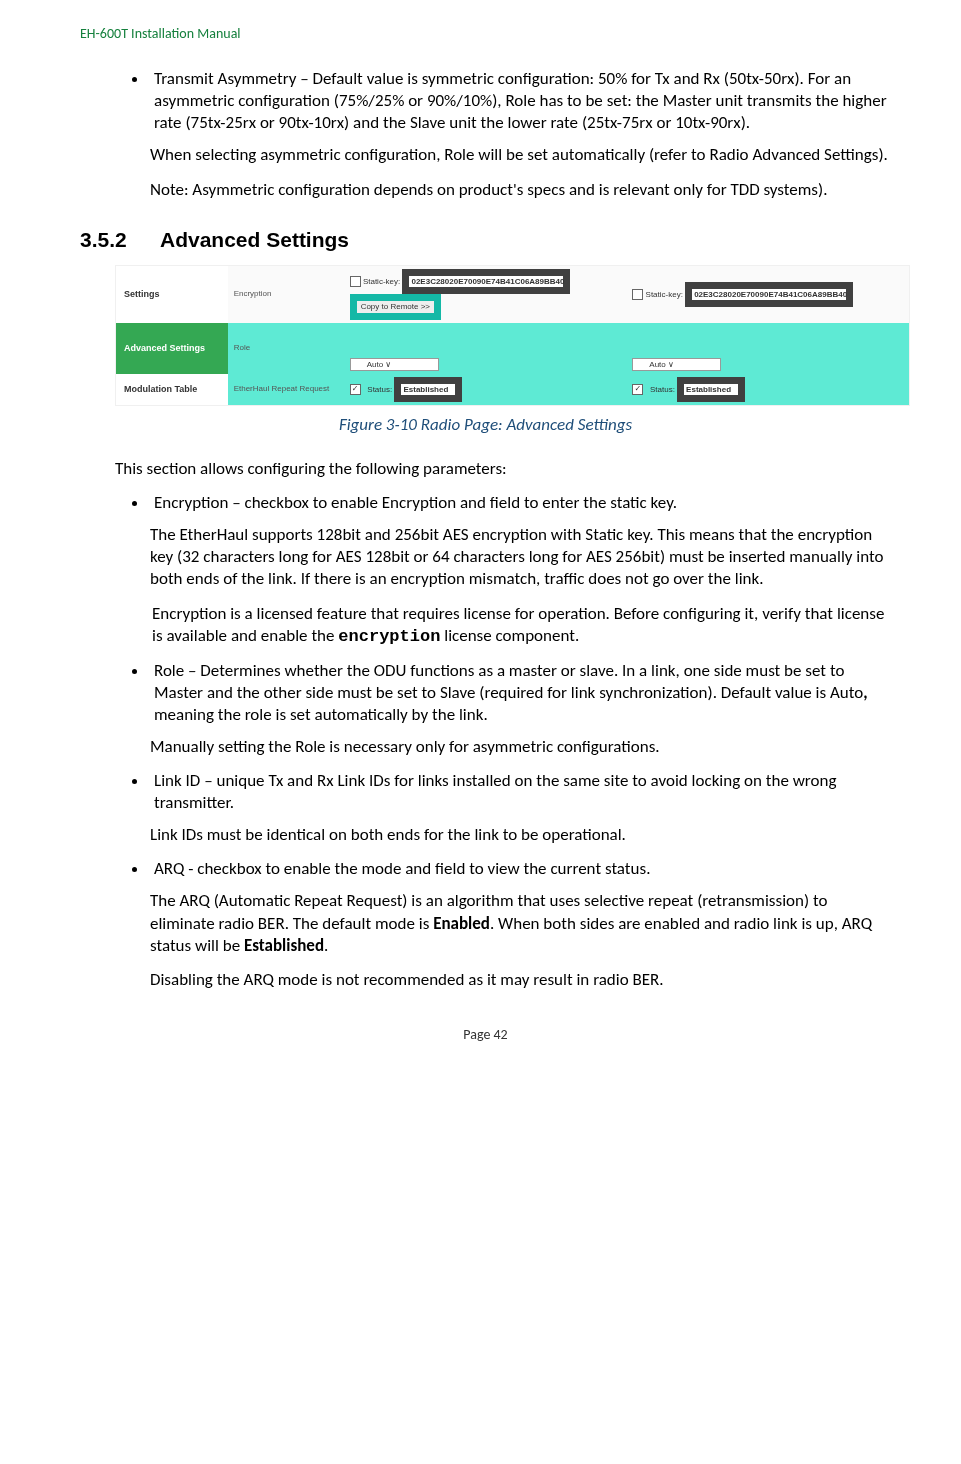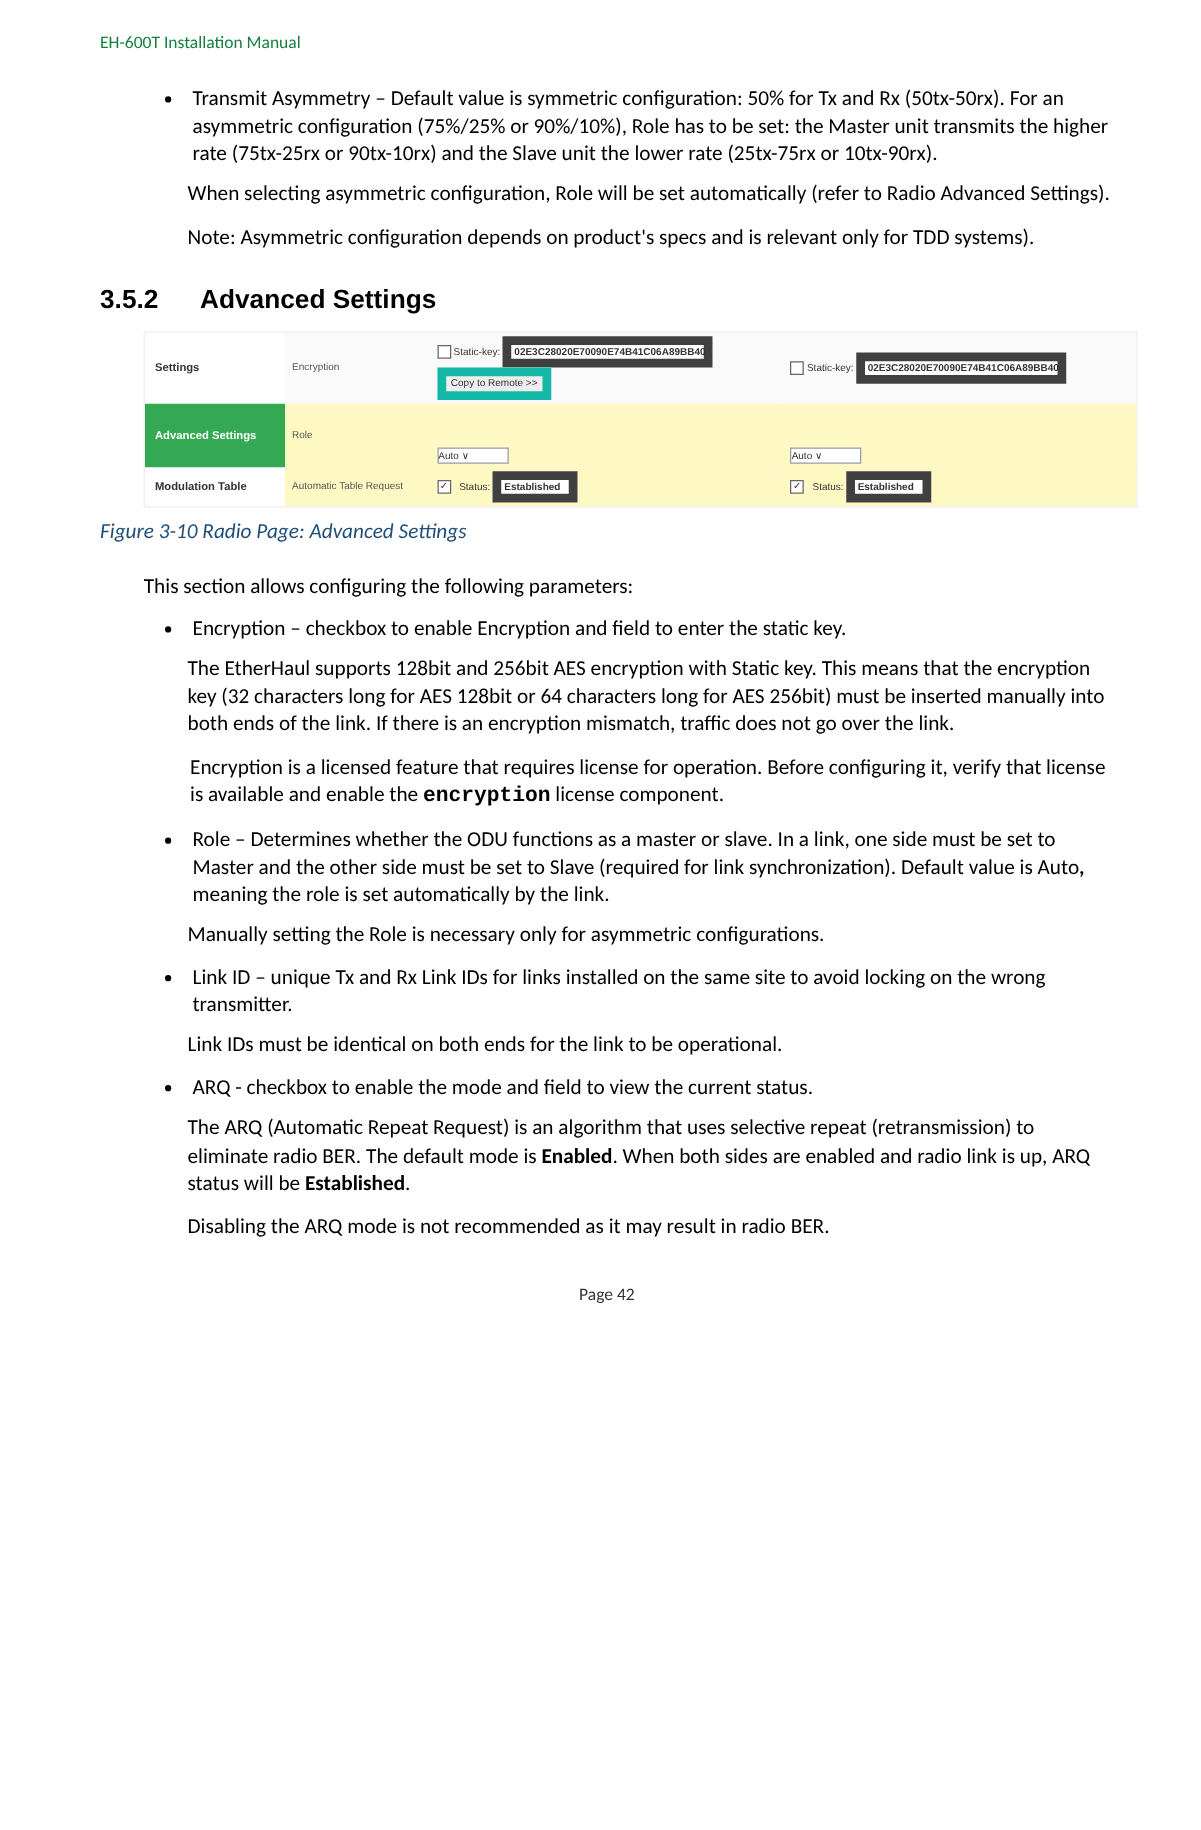--- a/index.html
+++ b/index.html
@@ -43,20 +43,21 @@
     margin-top: 25px;
     margin-bottom: 12px;
     display: flex;
   }
   .section-num { width: 80px; display: inline-block; }
   .figure-img {
     margin: 5px 0 5px 35px;
     width: 795px;
   }
   .fig-caption {
+    text-align: center;
     font-style: italic;
     color: #1F4E79;
     font-size: 17px;
     margin: 8px 0 22px 0;
   }
   .plain-para { margin: 0 0 12px 35px; }
   .mono { font-family: "Courier New", monospace; font-weight: bold; }
   .footer {
     text-align: center;
     font-size: 14px;
@@ -70,25 +71,25 @@
     width: 100%;
     font-size: 8px;
     border-collapse: collapse;
     font-family: Arial, sans-serif;
   }
   .fig td { padding: 3px 6px; vertical-align: middle; }
   .sidebar { width: 100px; background: #fff; font-weight: bold; color: #333; font-size: 9px; padding: 5px 8px !important;}
   .sidebar.active { background: #34a853; color: #fff; }
   .labelcell { width: 110px; color: #555; font-size: 8px; }
   .valcell { width: 280px; color: #333; }
-  .fig tr.alt td.labelcell, .fig tr.alt td.valcell { background: #fef9c3; }
+  .fig tr.alt td.labelcell, .fig tr.alt td.valcell { background: #5eead4; }
   .fig tr.norm td.labelcell, .fig tr.norm td.valcell { background: #fafafa; }
   .inp { border: 7px solid #404040; background: #fff; padding: 0 2px; font-size: 8px; display: inline-block; height: 11px; line-height: 11px; font-weight: bold; }
   .btn { border: 7px solid #14b8a6; background: #eee; padding: 0 4px; font-size: 8px; display: inline-block; height: 12px; line-height: 12px; }
-  .sel { border: 1px solid #999; background: #fff; padding: 0 0; font-size: 8px; display: inline-block; height: 11px; line-height: 11px; margin-top: 32px; }
+  .sel { border: 1px solid #999; background: #fff; padding: 0 16px; font-size: 8px; display: inline-block; height: 11px; line-height: 11px; margin-top: 32px; }
   .chk { display: inline-block; width: 9px; height: 9px; border: 1px solid #666; background: #fff; font-size: 8px; line-height: 8px; text-align: center; vertical-align: middle; }
 </style>
 </head>
 <body>
 
 <div class="header">EH-600T Installation Manual</div>
 
 <ul class="main-list">
   <li>
     <span>Transmit Asymmetry – Default value is symmetric configuration: 50% for Tx and Rx (50tx-50rx). For an asymmetric configuration (75%/25% or 90%/10%), Role has to be set: the Master unit transmits the higher rate (75tx-25rx or 90tx-10rx) and the Slave unit the lower rate (25tx-75rx or 10tx-90rx).</span>
@@ -121,21 +122,21 @@
       </td>
     </tr>
     <tr class="alt">
       <td class="sidebar active">Advanced Settings</td>
       <td class="labelcell">Role</td>
       <td class="valcell"><span class="sel" style="width:55px"><span>Auto</span> ∨</span></td>
       <td class="valcell"><span class="sel" style="width:55px"><span>Auto</span> ∨</span></td>
     </tr>
     <tr class="alt">
       <td class="sidebar">Modulation Table</td>
-      <td class="labelcell">Automatic Table Request</td>
+      <td class="labelcell">EtherHaul Repeat Request</td>
       <td class="valcell"><span class="chk">✓</span>&nbsp;&nbsp;&nbsp;Status: <span class="inp" style="width:50px">Established</span></td>
       <td class="valcell"><span class="chk">✓</span>&nbsp;&nbsp;&nbsp;Status: <span class="inp" style="width:50px">Established</span></td>
     </tr>
   </tbody>
     </table>
 </div>
 
 <div class="fig-caption">Figure 3-10 Radio Page: Advanced Settings</div>
 
 <div class="plain-para">This section allows configuring the following parameters:</div>

